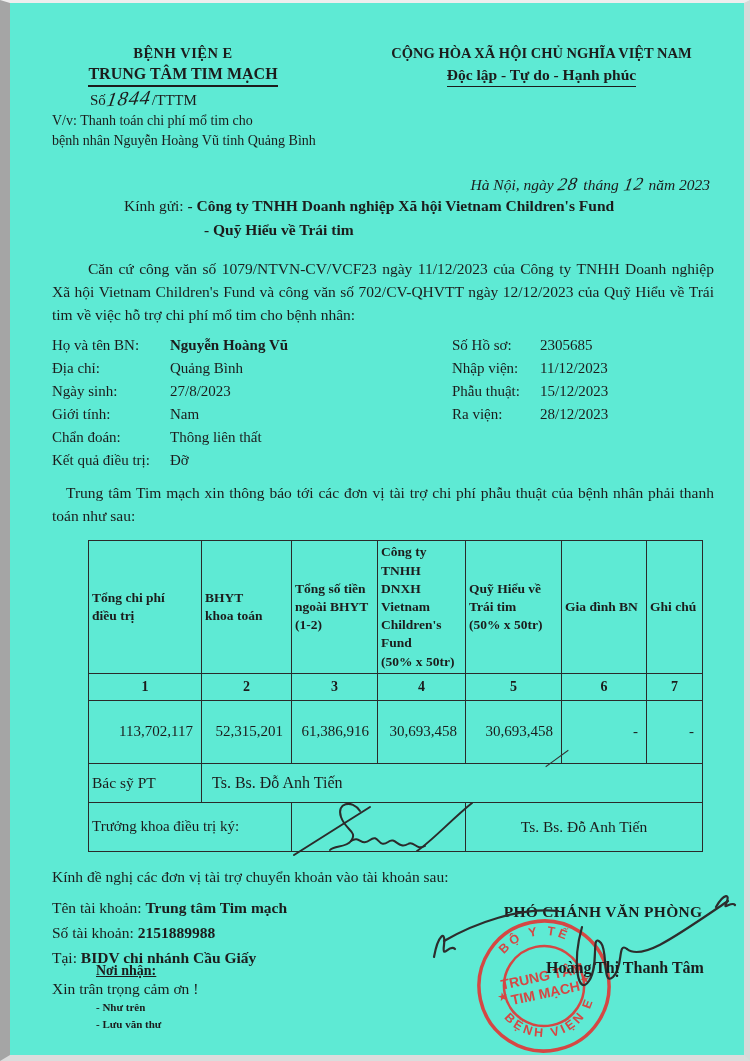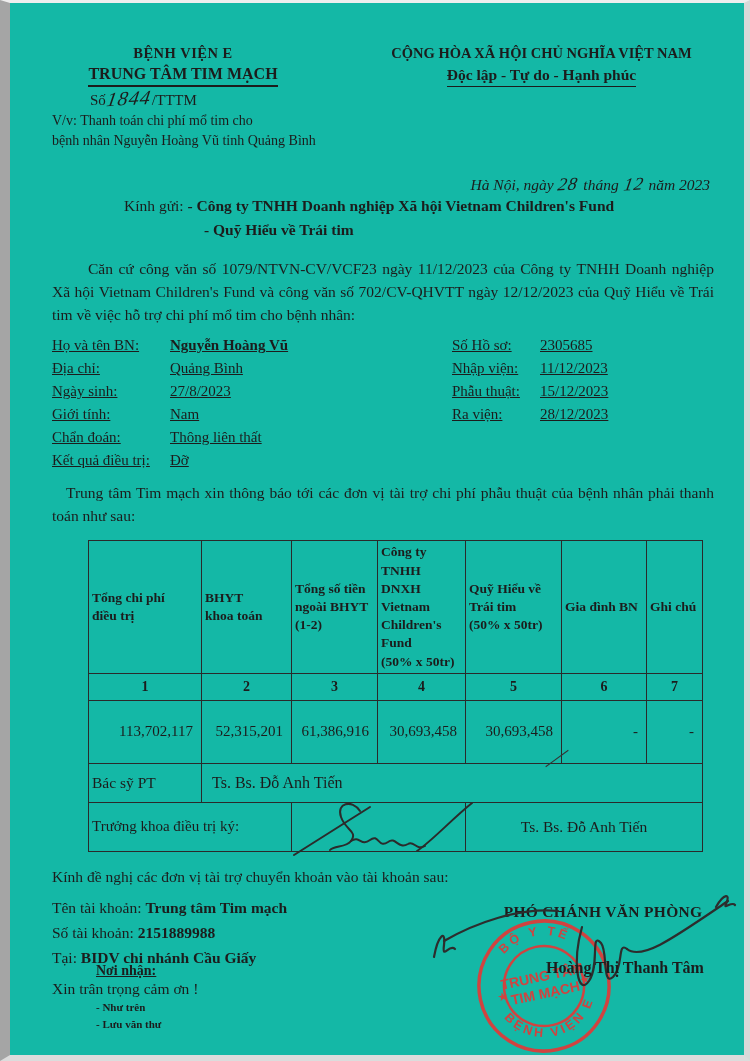--- a/index.html
+++ b/index.html
@@ -1,18 +1,18 @@
 <!DOCTYPE html>
 <html><head>
 <meta charset="utf-8">
 <style>
   html,body{margin:0;padding:0;background:#cfcfcf;}
   .page{
     position:relative; width:750px; height:1061px; box-sizing:border-box;
-    background:#14b8a6; color:#1c1c1c;
+    background:#5eead4; color:#1c1c1c;
     font-family:"Liberation Serif","DejaVu Serif",serif;
     border-left:10px solid #a5a5a5; border-right:6px solid #d9d9d9;
     border-top:3px solid #eeeeee; border-bottom:6px solid #dcdcdc;
     overflow:hidden;
   }
   .content{padding:42px 30px 0 42px;}
   
   .hdr{display:flex; justify-content:space-between; align-items:flex-start;}
   .hdr-left{width:315px;}
   .hdr-left .c{width:262px; text-align:center;}
@@ -30,21 +30,21 @@
   
   .kinhgui{margin-left:72px; font-size:15.5px; line-height:1.55;}
   .kinhgui .lbl{font-weight:normal;}
   .kinhgui .b{font-weight:bold;}
   .kinhgui .row2{margin-left:80px;}
   
   .para{margin-top:16px; font-size:15.5px; line-height:1.48; text-align:justify;}
   .indent{text-indent:36px;}
   .indent-sm{text-indent:14px;}
   
-  .patient{display:flex; margin-top:8px; font-size:15px;text-decoration:underline;}
+  .patient{display:flex; margin-top:8px; font-size:15px;}
   .p-col{display:flex; flex-direction:column;}
   .p-col.left{width:400px;}
   .p-col.right{width:260px;}
   .p-row{display:flex; line-height:23px;}
   .p-row .pl{width:118px; flex:none;}
   .p-col.right .pl{width:88px;}
   .p-row .pv{}
   .pv-bold{font-weight:bold;}
   
   table.cost{border-collapse:collapse; margin:12px 0 0 36px; table-layout:fixed;}

